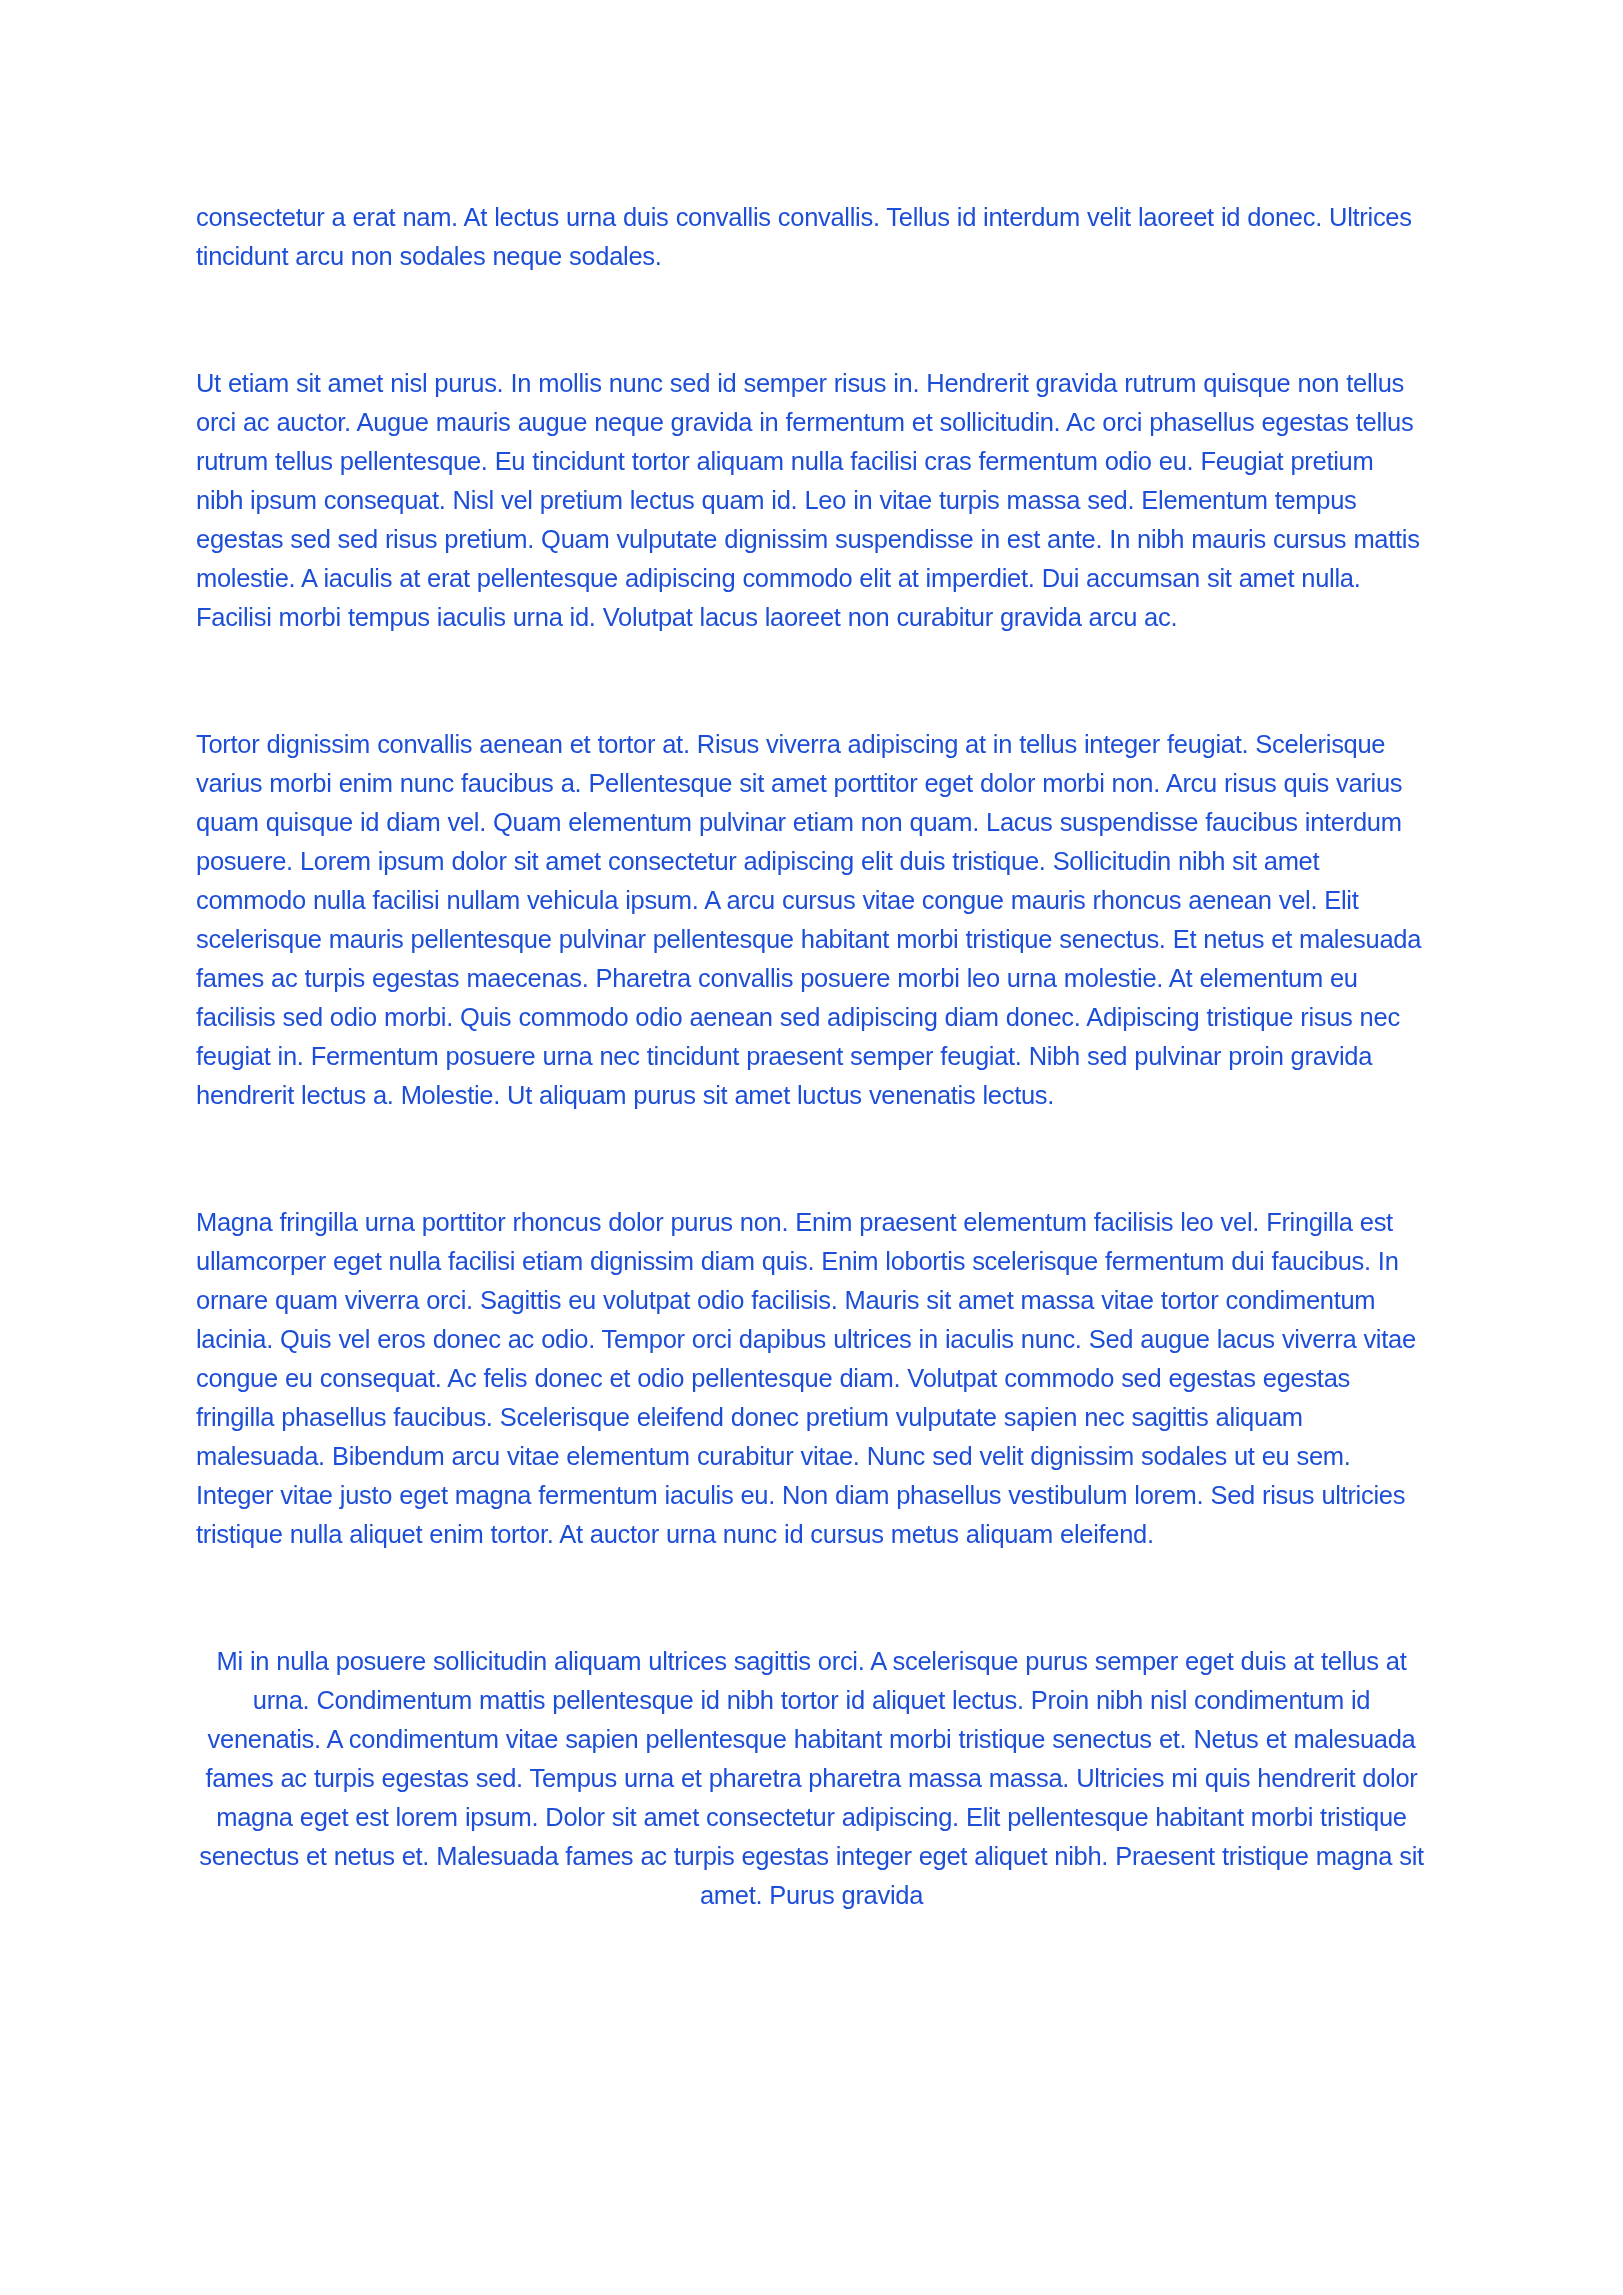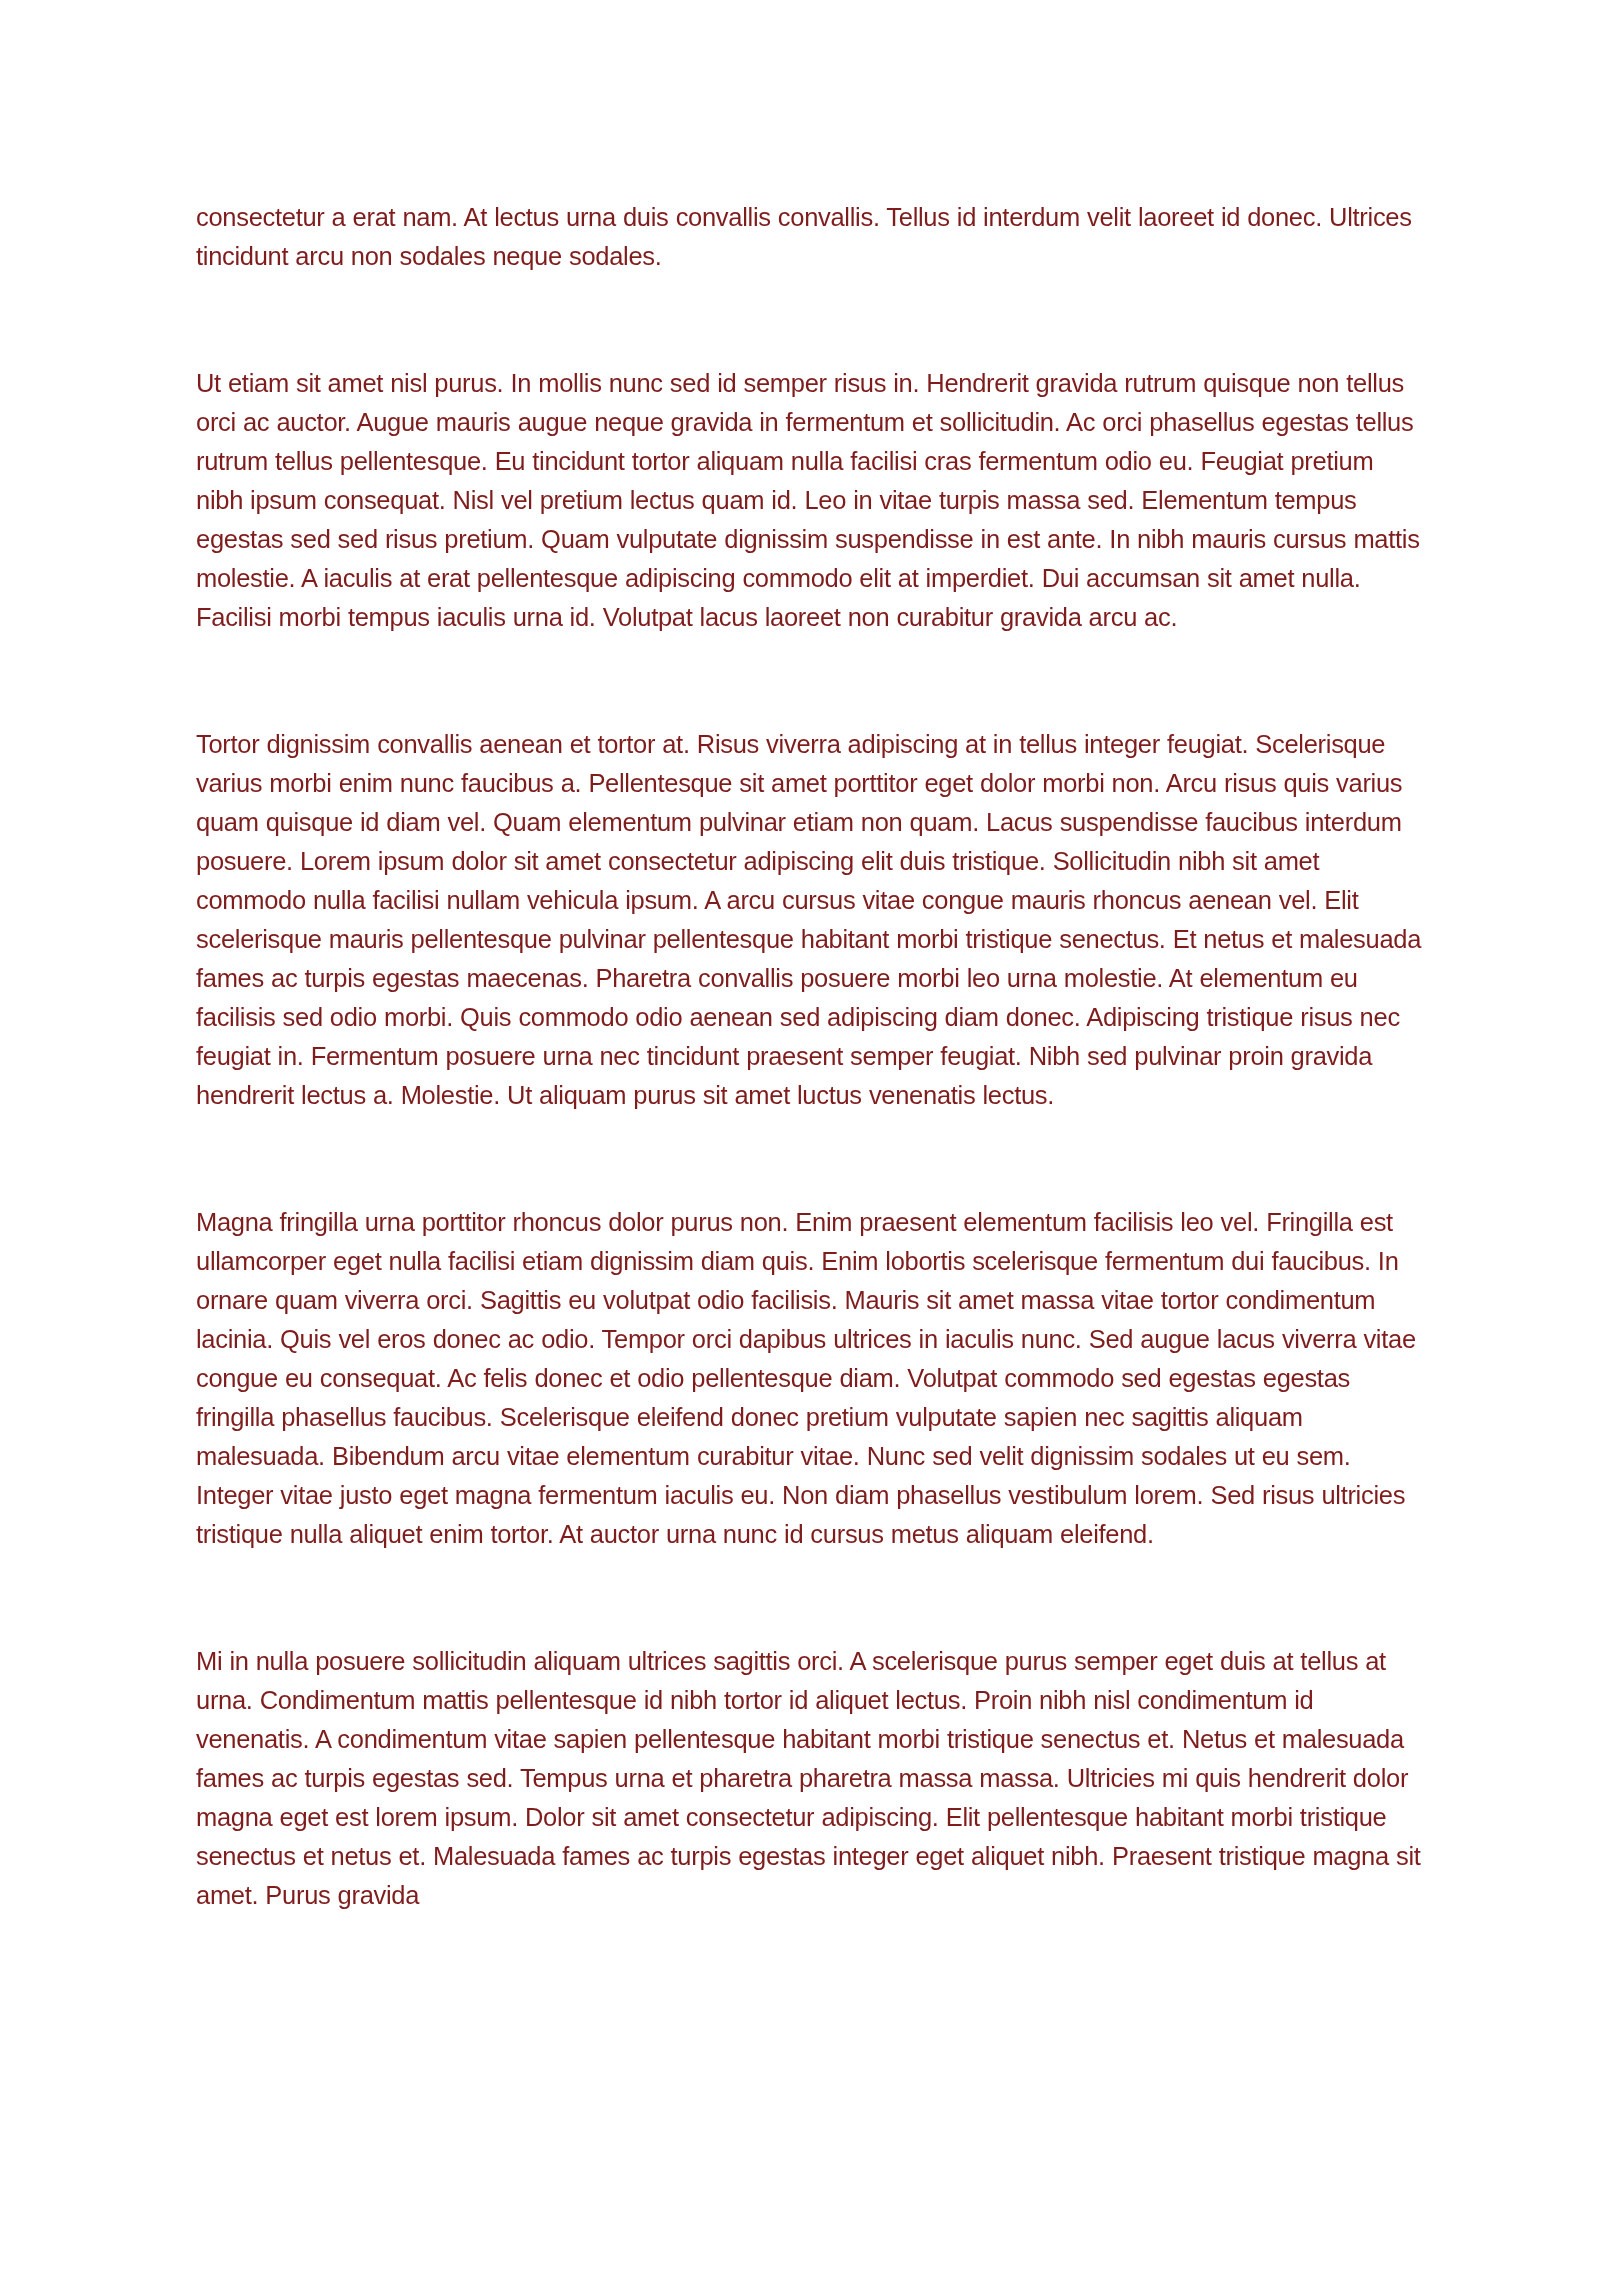--- a/index.html
+++ b/index.html
@@ -16,30 +16,31 @@
   }
   .text-block {
     position: absolute;
     left: 196px;
     top: 198px;
     width: 1231px;
     font-family: "Liberation Sans", sans-serif;
     font-size: 25.5px;
     line-height: 39px;
     letter-spacing: -0.3px;
-    color: #7f1d1d;
+    color: #1d4ed8;
     text-align: left;
   }
   .para {
     margin: 0 0 88px 0;
     white-space: normal;
     word-spacing: 0.3px;
   }
   .para:last-child {
     margin-bottom: 0;
+    text-align: center;
   }
 </style>
 </head>
 <body>
 
 <div class="page">
   <div class="text-block">
     <p class="para">consectetur a erat nam. At lectus urna duis convallis convallis. Tellus id interdum velit laoreet id donec. Ultrices tincidunt arcu non sodales neque sodales.</p>
     <p class="para">Ut etiam sit amet nisl purus. In mollis nunc sed id semper risus in. Hendrerit gravida rutrum quisque non tellus orci ac auctor. Augue mauris augue neque gravida in fermentum et sollicitudin. Ac orci phasellus egestas tellus rutrum tellus pellentesque. Eu tincidunt tortor aliquam nulla facilisi cras fermentum odio eu. Feugiat pretium nibh ipsum consequat. Nisl vel pretium lectus quam id. Leo in vitae turpis massa sed. Elementum tempus egestas sed sed risus pretium. Quam vulputate dignissim suspendisse in est ante. In nibh mauris cursus mattis molestie. A iaculis at erat pellentesque adipiscing commodo elit at imperdiet. Dui accumsan sit amet nulla. Facilisi morbi tempus iaculis urna id. Volutpat lacus laoreet non curabitur gravida arcu ac.</p>
     <p class="para">Tortor dignissim convallis aenean et tortor at. Risus viverra adipiscing at in tellus integer feugiat. Scelerisque varius morbi enim nunc faucibus a. Pellentesque sit amet porttitor eget dolor morbi non. Arcu risus quis varius quam quisque id diam vel. Quam elementum pulvinar etiam non quam. Lacus suspendisse faucibus interdum posuere. Lorem ipsum dolor sit amet consectetur adipiscing elit duis tristique. Sollicitudin nibh sit amet commodo nulla facilisi nullam vehicula ipsum. A arcu cursus vitae congue mauris rhoncus aenean vel. Elit scelerisque mauris pellentesque pulvinar pellentesque habitant morbi tristique senectus. Et netus et malesuada fames ac turpis egestas maecenas. Pharetra convallis posuere morbi leo urna molestie. At elementum eu facilisis sed odio morbi. Quis commodo odio aenean sed adipiscing diam donec. Adipiscing tristique risus nec feugiat in. Fermentum posuere urna nec tincidunt praesent semper feugiat. Nibh sed pulvinar proin gravida hendrerit lectus a. Molestie. Ut aliquam purus sit amet luctus venenatis lectus.</p>

